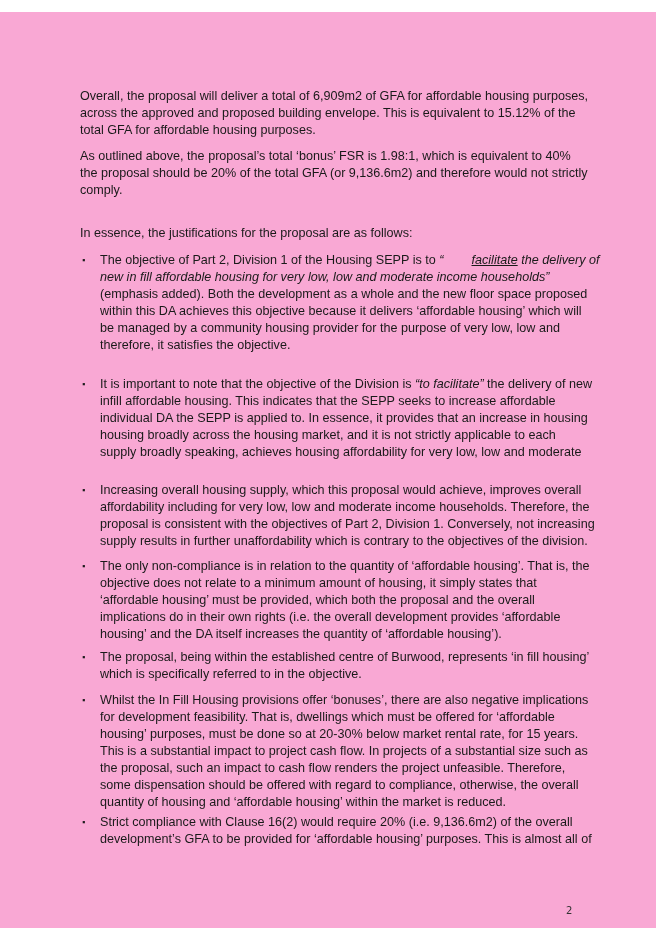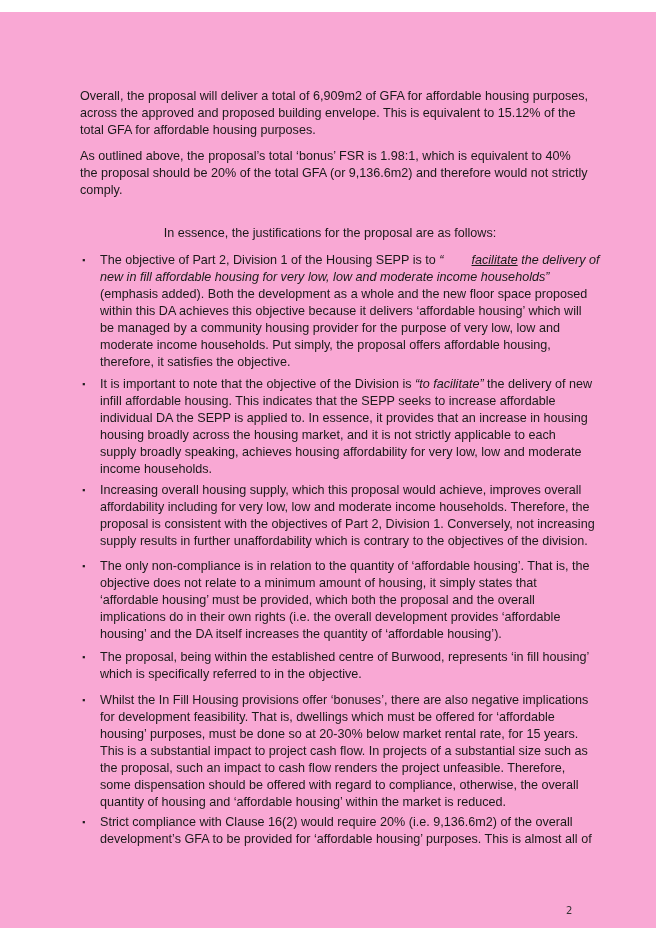--- a/index.html
+++ b/index.html
@@ -30,46 +30,44 @@
     <span class="line">across the approved and proposed building envelope. This is equivalent to 15.12% of the</span>
     <span class="line">total GFA for affordable housing purposes.</span>
   </div>
 
   <div class="para" style="top:136px;">
     <span class="line">As outlined above, the proposal’s total ‘bonus’ FSR is 1.98:1, which is equivalent to 40%</span>
     <span class="line">the proposal should be 20% of the total GFA (or 9,136.6m2) and therefore would not strictly</span>
     <span class="line">comply.</span>
   </div>
 
-  <div class="para" style="top:213px;text-align:center;">
+  <div class="para" style="top:213px;">
     <span class="line">In essence, the justifications for the proposal are as follows:</span>
   </div>
 
   <div class="bullet-item" style="top:240px;">
     <span class="bullet-mark">▪</span>
     <div class="bullet-text">
       <span class="line"><span>The objective of Part 2, Division 1 of the Housing SEPP is to </span><em><span>“</span><u>facilitate</u><span> the delivery of</span></em></span>
       <span class="line"><em>new in fill affordable housing for very low, low and moderate income households”</em></span>
       <span class="line">(emphasis added). Both the development as a whole and the new floor space proposed</span>
       <span class="line">within this DA achieves this objective because it delivers ‘affordable housing’ which will</span>
       <span class="line">be managed by a community housing provider for the purpose of very low, low and</span>
-      <span class="line">moderate income households. Put simply, the proposal offers affordable housing,</span>
       <span class="line">therefore, it satisfies the objective.</span>
     </div>
   </div>
 
   <div class="bullet-item" style="top:364px;">
     <span class="bullet-mark">▪</span>
     <div class="bullet-text">
       <span class="line"><span>It is important to note that the objective of the Division is </span><em>“to facilitate”</em><span> the delivery of new</span></span>
       <span class="line">infill affordable housing. This indicates that the SEPP seeks to increase affordable</span>
       <span class="line">individual DA the SEPP is applied to. In essence, it provides that an increase in housing</span>
       <span class="line">housing broadly across the housing market, and it is not strictly applicable to each</span>
       <span class="line">supply broadly speaking, achieves housing affordability for very low, low and moderate</span>
-      <span class="line">income households.</span>
     </div>
   </div>
 
   <div class="bullet-item" style="top:470px;">
     <span class="bullet-mark">▪</span>
     <div class="bullet-text">
       <span class="line">Increasing overall housing supply, which this proposal would achieve, improves overall</span>
       <span class="line">affordability including for very low, low and moderate income households. Therefore, the</span>
       <span class="line">proposal is consistent with the objectives of Part 2, Division 1. Conversely, not increasing</span>
       <span class="line">supply results in further unaffordability which is contrary to the objectives of the division.</span>

